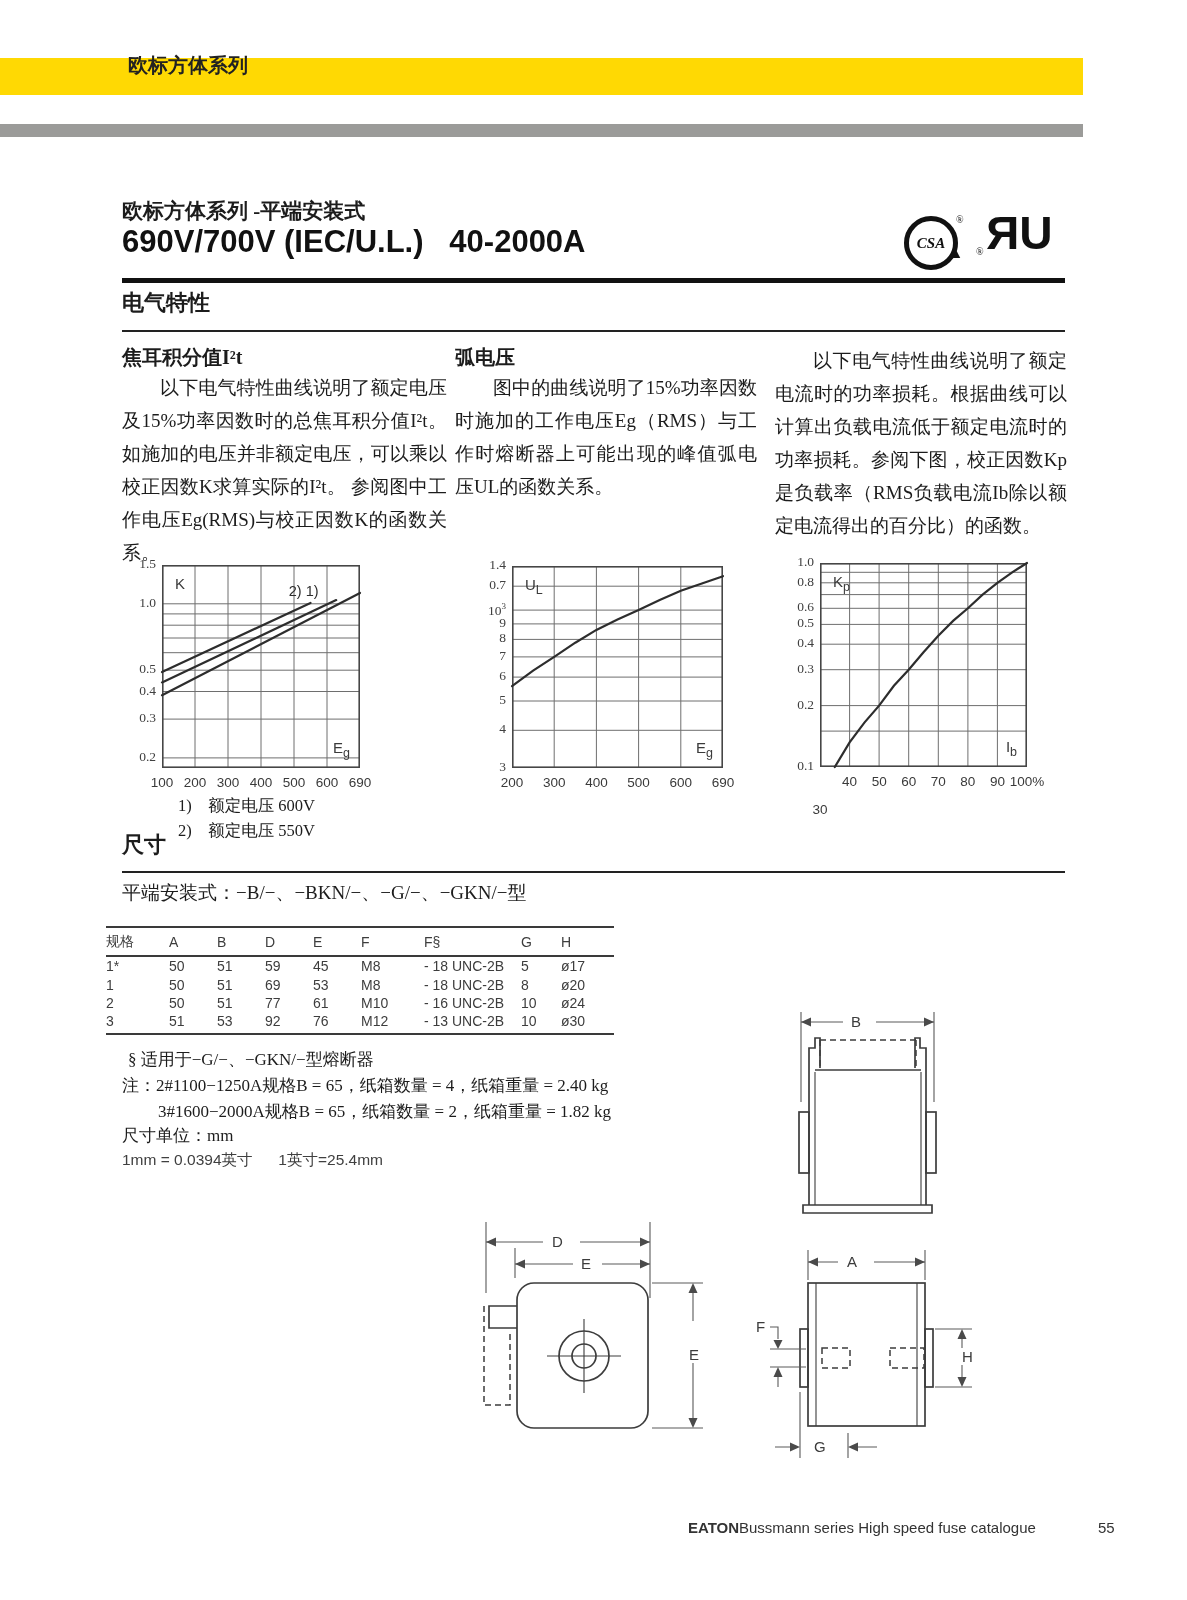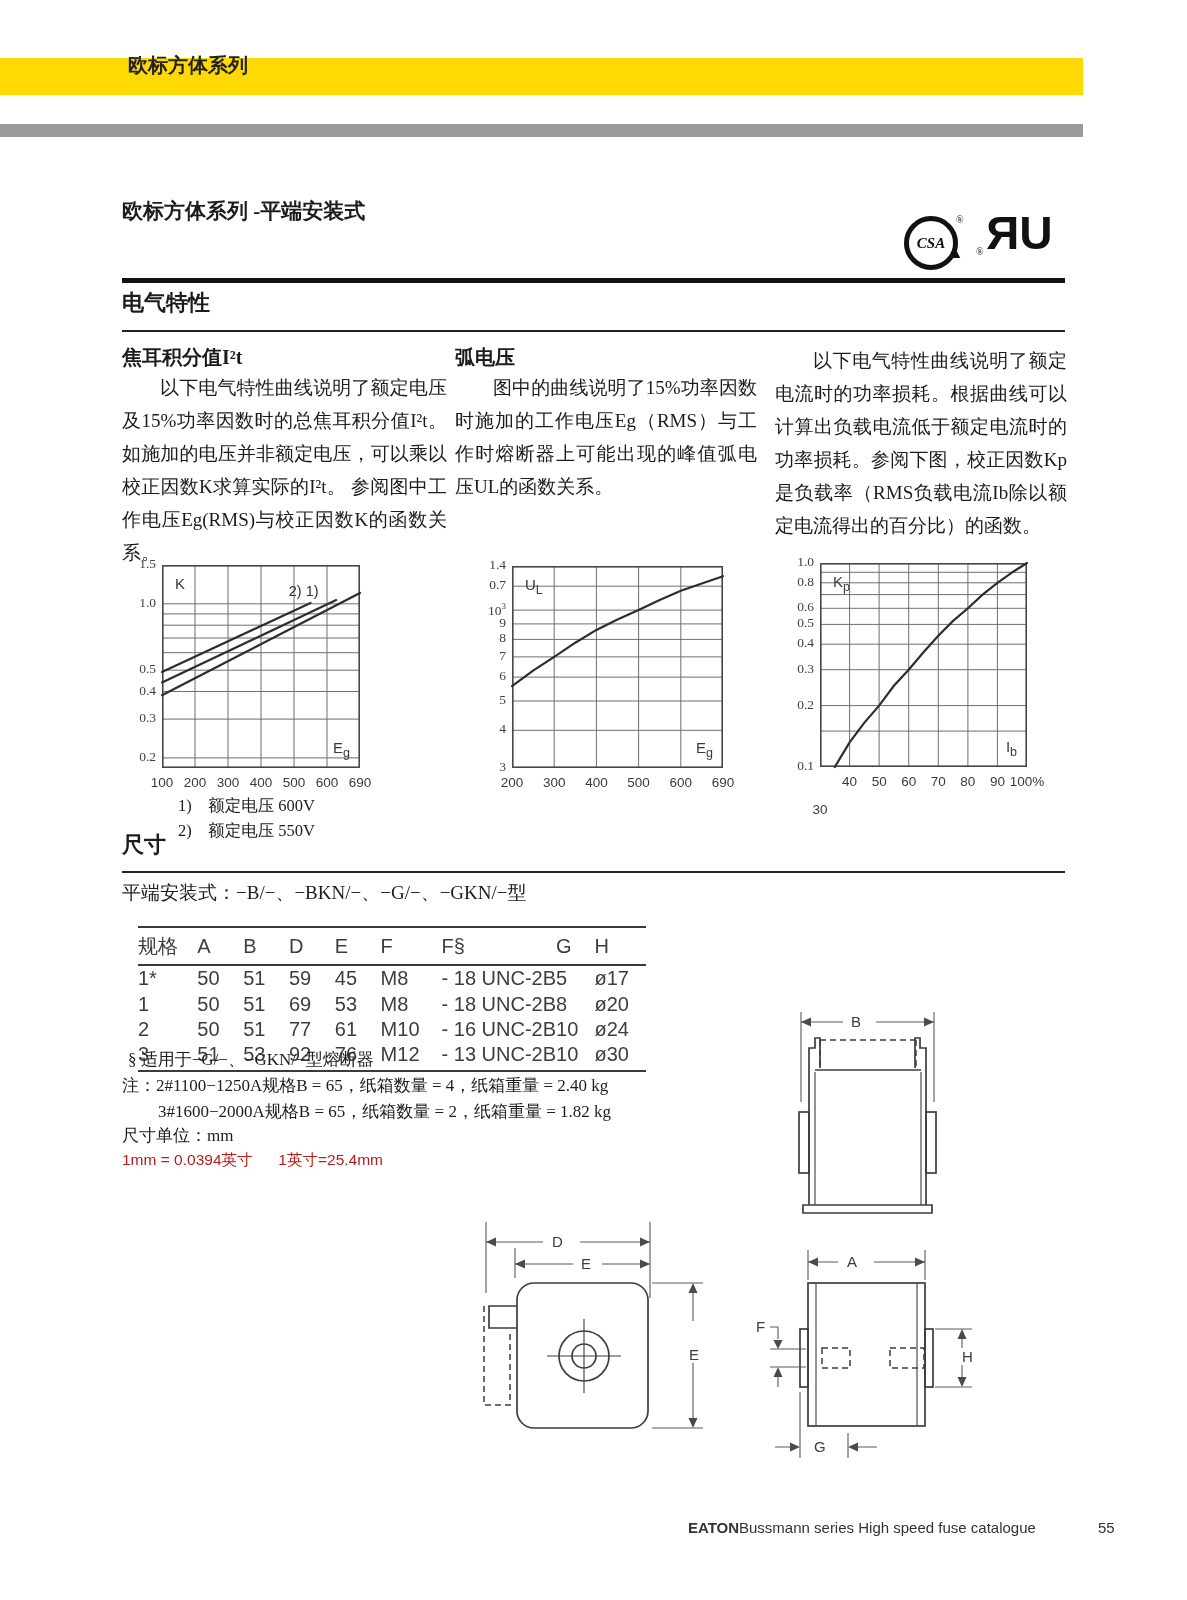--- a/index.html
+++ b/index.html
@@ -25,28 +25,28 @@
   .ytick sup{font-size:9px;}
   .xtick{position:absolute;width:48px;text-align:center;
          font-family:"Liberation Sans","DejaVu Sans",sans-serif;font-size:13.5px;color:#3a3a3a;}
   .corner{position:absolute;left:13px;top:10px;font-family:"Liberation Sans","DejaVu Sans",sans-serif;
           font-size:15px;color:#3a3a3a;}
   .xend{position:absolute;right:10px;bottom:8px;font-family:"Liberation Sans","DejaVu Sans",sans-serif;
         font-size:15px;color:#3a3a3a;}
   .anno{position:absolute;font-family:"Liberation Sans","DejaVu Sans",sans-serif;font-size:14.5px;color:#2e2e2e;white-space:pre;}
   .chart-note{font-size:16.5px;}
   .mount{font-size:19px;}
-  table.dim{position:absolute;left:138px;top:926px;width:508px;border-collapse:collapse;
-            font-family:"Liberation Sans","DejaVu Sans",sans-serif;font-size:20px;color:#3d3d3d;}
+  table.dim{position:absolute;left:106px;top:926px;width:508px;border-collapse:collapse;
+            font-family:"Liberation Sans","DejaVu Sans",sans-serif;font-size:14px;color:#3d3d3d;}
   table.dim th{text-align:left;font-weight:normal;padding:5px 0 4px 0;border-top:2px solid #3a3a3a;
                border-bottom:2px solid #3a3a3a;}
   table.dim td{padding:1.2px 0;white-space:pre;}
   table.dim tr.last td{border-bottom:2px solid #3a3a3a;padding-bottom:4px;}
   .note{font-size:17px;}
-  .note-sans{font-family:"Liberation Sans","DejaVu Sans",sans-serif;font-size:15.5px;color:#b91c1c;white-space:pre;}
+  .note-sans{font-family:"Liberation Sans","DejaVu Sans",sans-serif;font-size:15.5px;color:#404040;white-space:pre;}
   .dim-label{position:absolute;font-family:"Liberation Sans","DejaVu Sans",sans-serif;font-size:15px;
              color:#3c3c3c;background:#fff;padding:0 4px;}
   .footer{font-family:"Liberation Sans","DejaVu Sans",sans-serif;font-size:15px;color:#333;}
   .csa-circle{position:absolute;left:904px;top:216px;width:44px;height:44px;border:5px solid #111;
               border-radius:50%;text-align:center;line-height:44px;font-weight:bold;font-style:italic;
               font-size:15px;color:#111;font-family:"Liberation Serif",serif;}
   .ul-mark{position:absolute;left:986px;top:206px;font-family:"Liberation Sans","DejaVu Sans",sans-serif;
            font-weight:900;font-size:46px;color:#111;transform:scaleX(-1);display:inline-block;}
   .reg{position:absolute;font-size:10px;color:#111;}
   .tri{position:absolute;left:950px;top:246px;font-size:13px;color:#111;}
@@ -59,20 +59,21 @@
 </head>
 <body>
 
 <div class="page">
 
   <div class="abs banner"></div>
   <div class="abs banner-text">欧标方体系列</div>
   <div class="abs graybar"></div>
 
   <div class="abs subtitle">欧标方体系列 -平端安装式</div>
+  <div class="abs bigtitle">690V/700V (IEC/U.L.)   40-2000A</div>
 
   <div class="csa-circle">CSA</div>
   <span class="reg" style="left:956px;top:214px;">®</span>
   <span class="tri">▲</span>
   <span class="ul-mark">UR</span>
   <span class="reg" style="left:976px;top:246px;">®</span>
 
   <div class="abs rule-thick"></div>
 
   <div class="abs sec-head" style="top:288px;">电气特性</div>

